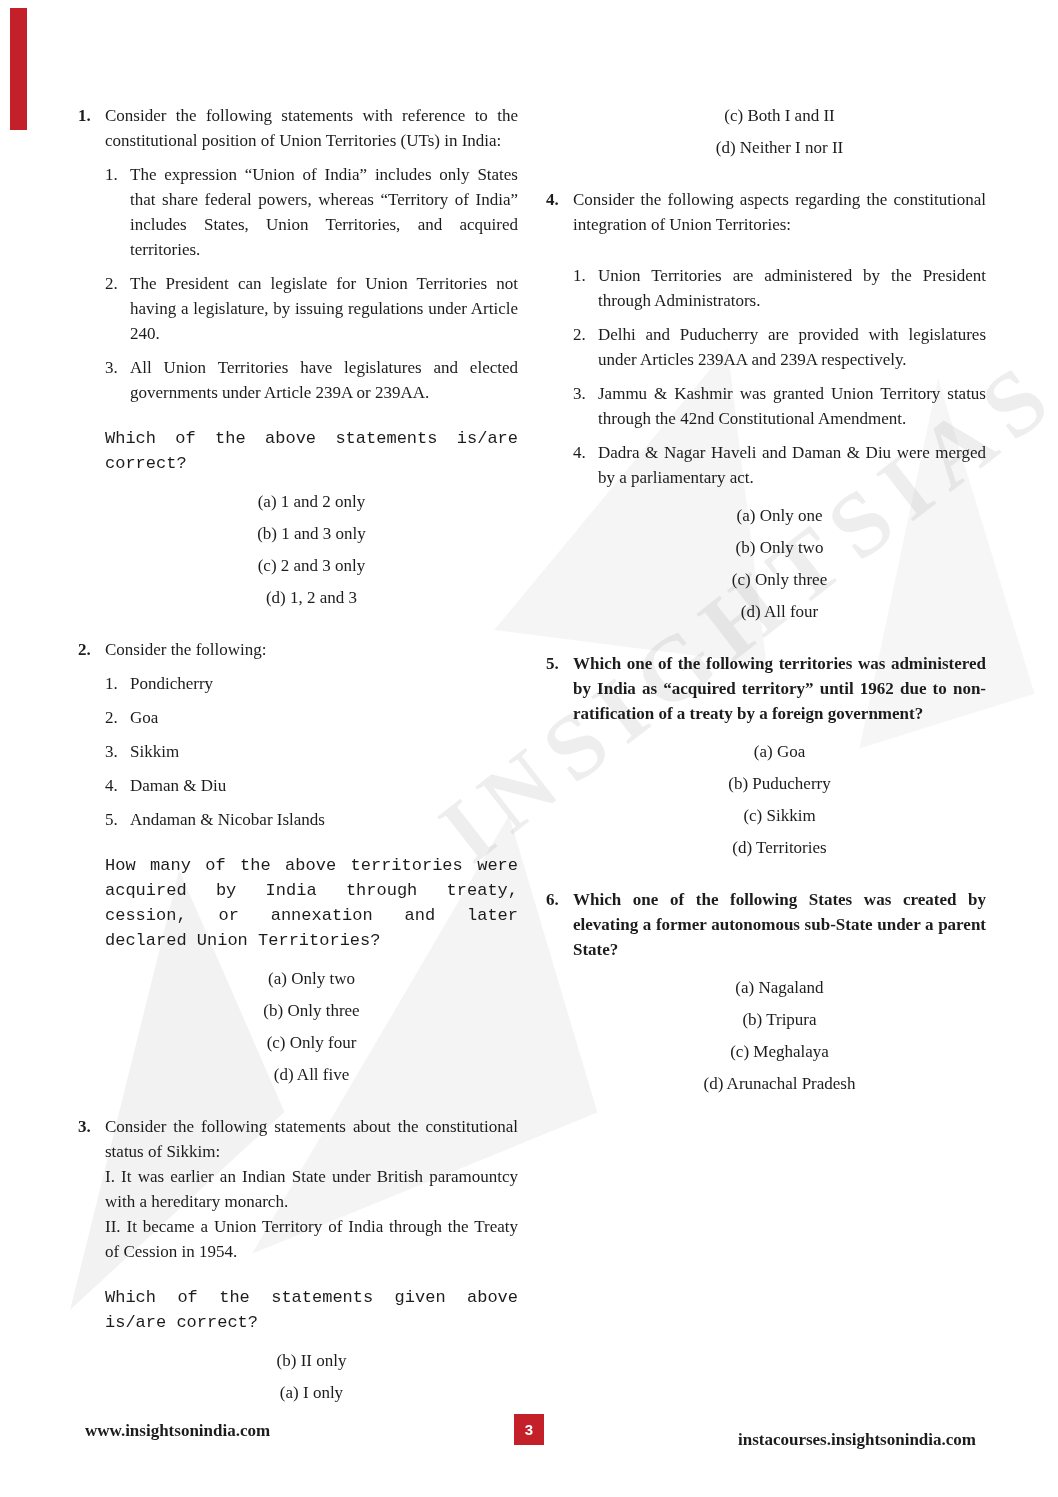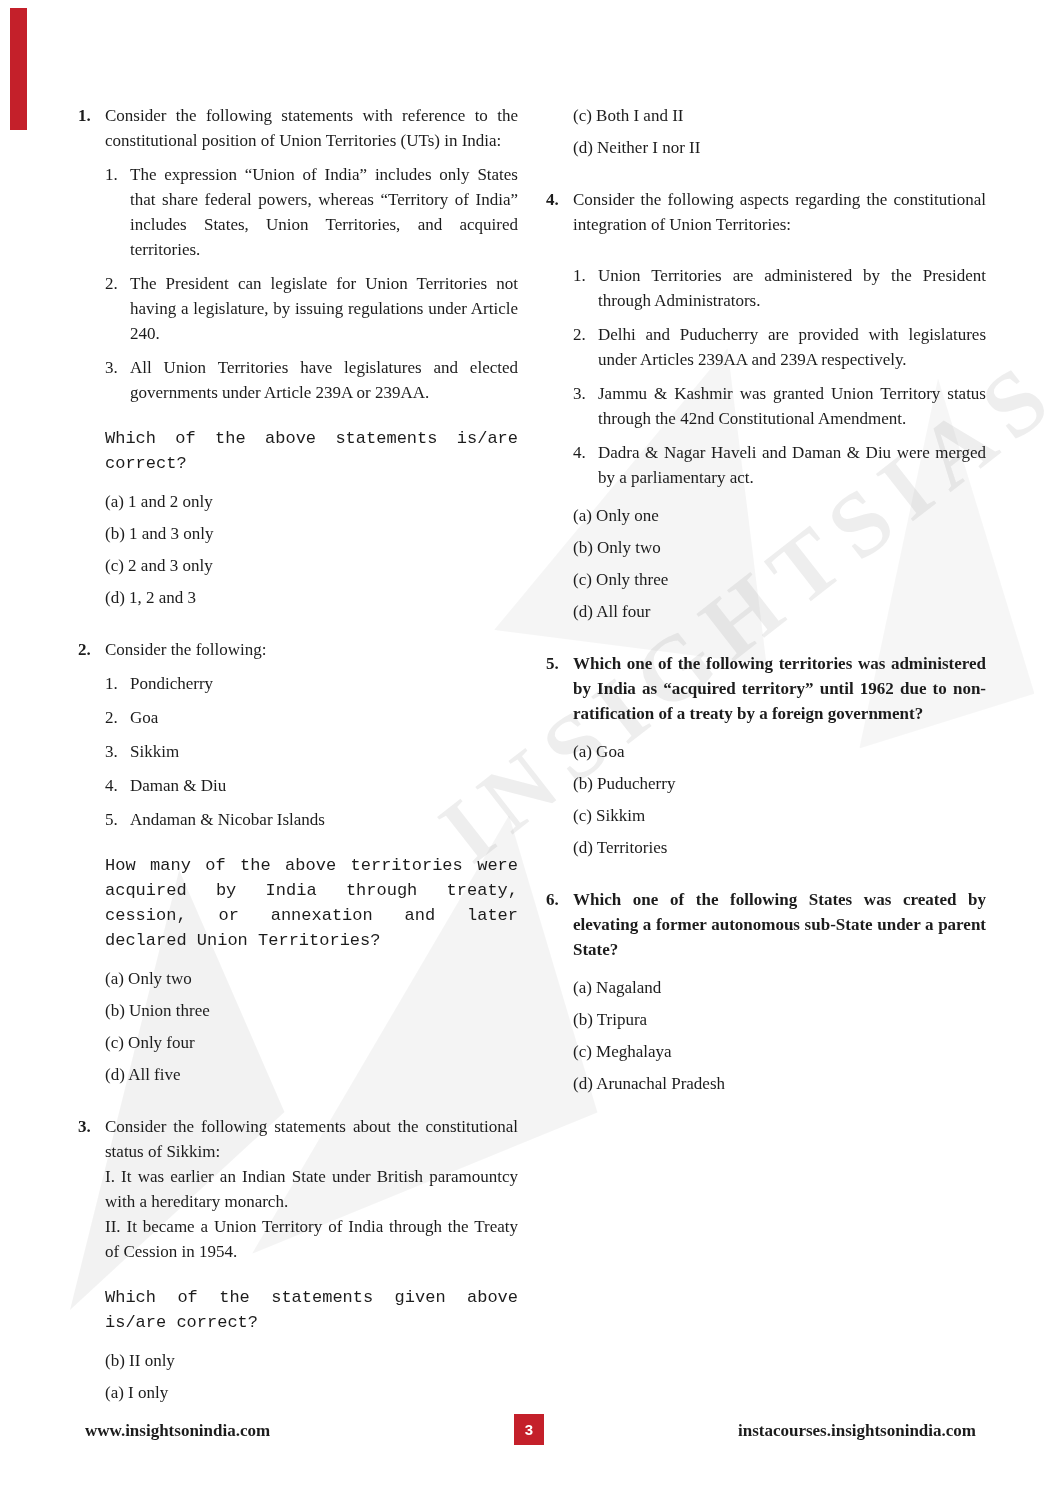--- a/index.html
+++ b/index.html
@@ -31,25 +31,25 @@
   .qline{line-height:25px;}
   .q.bold .qnum,.q.bold .qbody{font-weight:bold;}
   .ilist{margin:9px 0 0 27px;}
   .ilist.gap-md{margin-top:26px;}
   .irow{display:flex; margin-bottom:9px;}
   .inum{width:25px; flex:none; line-height:25px;}
   .itext{flex:1; text-align:justify; line-height:25px;}
   .prompt{margin:21px 0 0 27px; text-align:justify; line-height:25px;font-family:Liberation Mono, monospace;}
   .opts{margin:13px 0 0 27px;}
   .opts.gap-lg{}
-  .opt{line-height:25px; margin-bottom:7px;}
+  .opt{line-height:25px; margin-bottom:7px;text-align:center;}
   
   .footer{position:absolute; left:0; right:0; top:1412px; height:40px;font-weight:bold;}
   .footer-left{position:absolute; left:85px; top:9px;}
-  .footer-right{position:absolute; right:82px; top:9px;}
+  .footer-right{position:absolute; right:82px; top:18px;}
   .pagebox{
     position:absolute; left:50%; transform:translateX(-50%); top:2px;
     width:30px; height:31px; background:var(--red); color:#fff;
     display:flex; align-items:center; justify-content:center;
     font-size:15px; font-family:"Liberation Sans",sans-serif;
   }
 </style>
 </head>
 <body>
 
@@ -116,21 +116,21 @@
             <div class="itext">Daman &amp; Diu</div>
           </div>
           <div class="irow">
             <span class="inum">5.</span>
             <div class="itext">Andaman &amp; Nicobar Islands</div>
           </div>
         </div>
         <div class="prompt">How many of the above territories were acquired by India through treaty, cession, or annexation and later declared Union Territories?</div>
         <div class="opts">
           <div class="opt">(a) Only two</div>
-          <div class="opt">(b) Union three</div>
+          <div class="opt">(b) Only three</div>
           <div class="opt">(c) Only four</div>
           <div class="opt">(d) All five</div>
         </div>
         <div class="q">
           <span class="qnum">3.</span>
           <div class="qbody">
             <div class="qline">Consider the following statements about the constitutional status of Sikkim:</div>
             <div class="qline">I. It was earlier an Indian State under British paramountcy with a hereditary monarch.</div>
             <div class="qline">II. It became a Union Territory of India through the Treaty of Cession in 1954.</div>
           </div>

